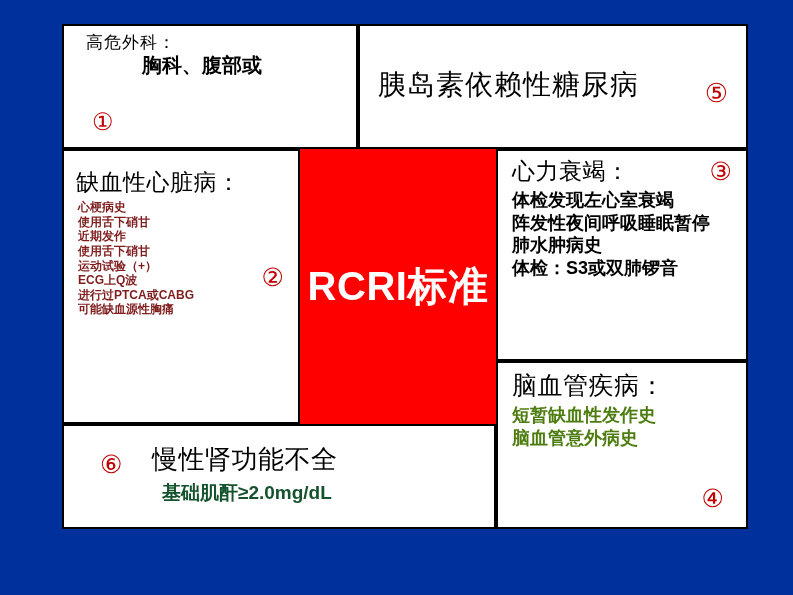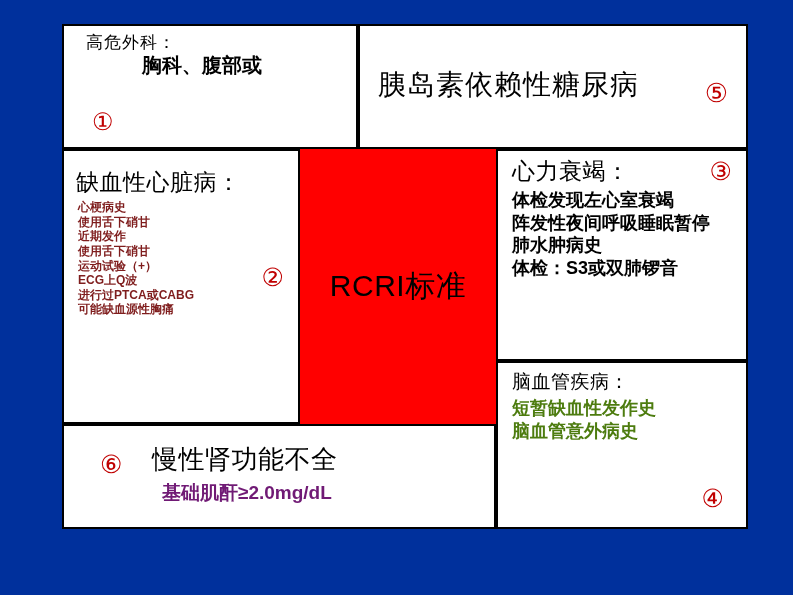--- a/index.html
+++ b/index.html
@@ -112,24 +112,24 @@
     top: 149px;
     width: 196px;
     height: 275px;
     background: #ff0000;
     border: 2px solid #ff0000;
     display: flex;
     align-items: center;
     justify-content: center;
   }
   #box-center .label {
-    font-size: 30px;
-    color: #000000;
-    letter-spacing: 0.5px;
-    font-weight: normal;
+    font-size: 40px;
+    color: #ffffff;
+    letter-spacing: 0.5px;
+    font-weight: bold;
   }
   
   #box-chf {
     left: 496px;
     top: 149px;
     width: 252px;
     height: 212px;
   }
   #box-chf .title {
     font-size: 23px;
@@ -157,21 +157,21 @@
     color: #c00000;
   }
   
   #box-cvd {
     left: 496px;
     top: 361px;
     width: 252px;
     height: 168px;
   }
   #box-cvd .title {
-    font-size: 19px;
+    font-size: 25px;
     color: #000;
     margin: 6px 0 0 14px;
     letter-spacing: 0.5px;
   }
   #box-cvd ul {
     list-style: none;
     margin: 2px 0 0 0;
     padding: 0 0 0 14px;
   }
   #box-cvd li {
@@ -208,21 +208,21 @@
     top: 16px;
     font-size: 26px;
     color: #000;
     letter-spacing: 0.5px;
   }
   #box-renal .sub {
     position: absolute;
     left: 98px;
     top: 54px;
     font-size: 19px;
-    color: #701a75;
+    color: #14532d;
     font-weight: bold;
   }
 </style>
 </head>
 <body>
 
 <div class="slide">
 
   <div class="box" id="box-surgery">
     <div class="title">高危外科：</div>

